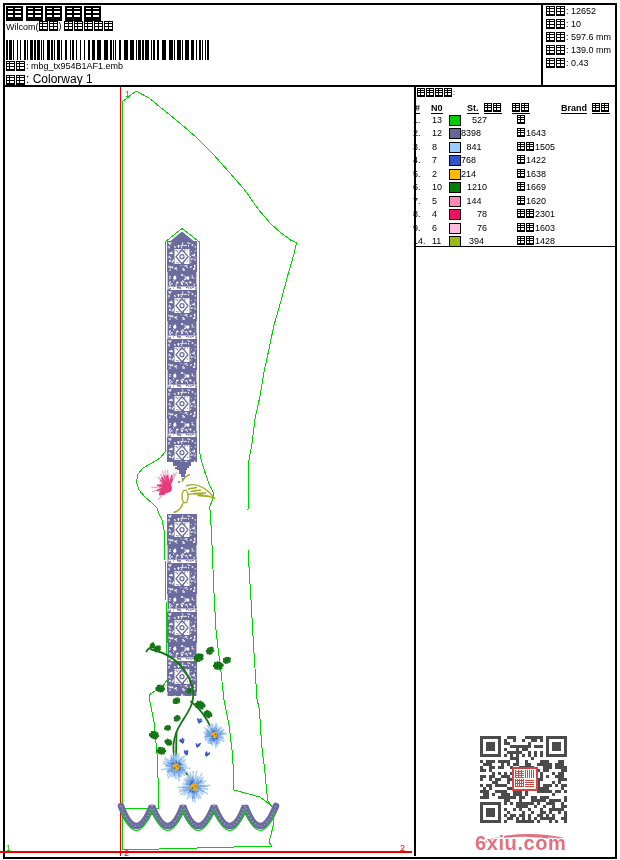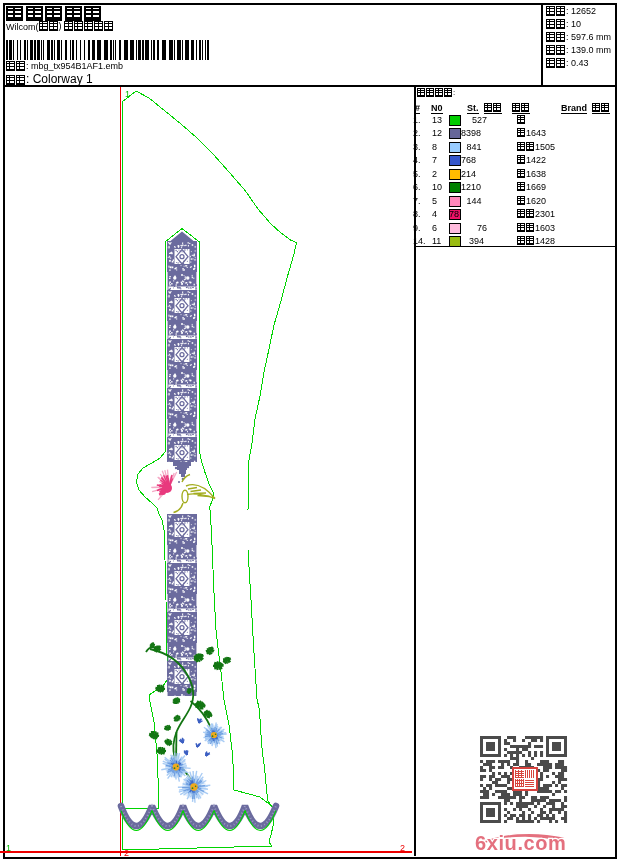--- a/index.html
+++ b/index.html
@@ -75,35 +75,35 @@
 <span style="left:0">5.</span>
     <span style="left:19px">2</span>
 <span class="sw" style="background:#ffbb00"></span>
 <span style="left:48px;width:26px;display:inline-block;position:absolute">214</span>
 <span style="left:104px"><span class="k8"></span>1638</span>
   </div>
 <div class="row" style="top:182.2px">
 <span style="left:0">6.</span>
     <span style="left:19px">10</span>
 <span class="sw" style="background:#008000"></span>
-<span style="left:48px;width:26px;text-align:left;display:inline-block;position:absolute">1210</span>
+<span style="left:48px;width:26px;text-align:right;display:inline-block;position:absolute">1210</span>
 <span style="left:104px"><span class="k8"></span>1669</span>
   </div>
 <div class="row" style="top:195.8px">
 <span style="left:0">7.</span>
     <span style="left:19px">5</span>
 <span class="sw" style="background:#ff88bb"></span>
 <span style="left:48px;width:26px;text-align:center;display:inline-block;position:absolute">144</span>
 <span style="left:104px"><span class="k8"></span>1620</span>
   </div>
 <div class="row" style="top:209.4px">
 <span style="left:0">8.</span>
     <span style="left:19px">4</span>
 <span class="sw" style="background:#ee1166"></span>
-<span style="left:36px;width:26px;text-align:left;display:inline-block;position:absolute">78</span>
+<span style="left:56px;width:26px;text-align:center;display:inline-block;position:absolute">78</span>
 <span style="left:104px"><span class="k8"></span><span class="k8"></span>2301</span>
   </div>
 <div class="row" style="top:222.9px">
 <span style="left:0">9.</span>
     <span style="left:19px">6</span>
 <span class="sw" style="background:#ffbbdd"></span>
 <span style="left:48px;width:26px;text-align:right;display:inline-block;position:absolute">76</span>
 <span style="left:104px"><span class="k8"></span><span class="k8"></span>1603</span>
   </div>
 <div class="row" style="top:236.4px">

